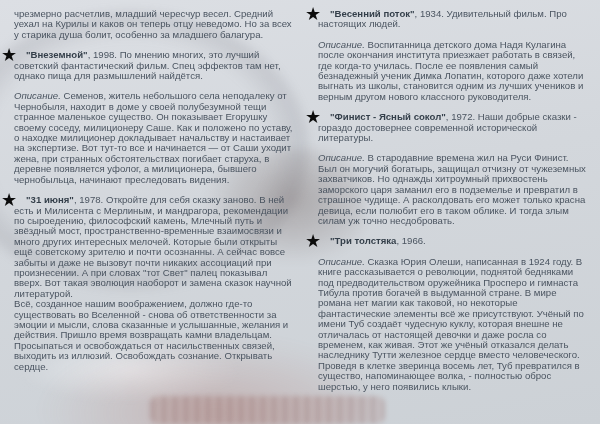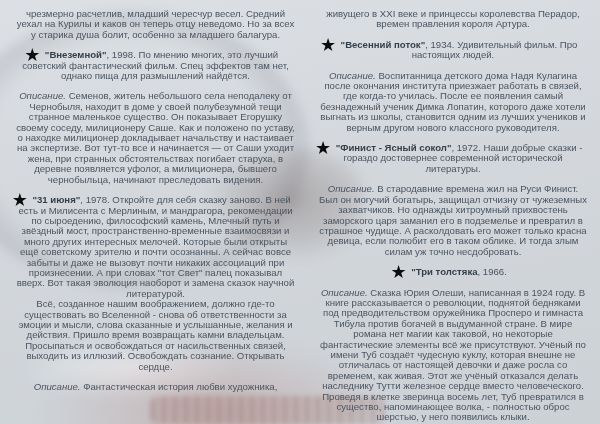--- a/index.html
+++ b/index.html
@@ -42,21 +42,21 @@
   .content {
     position:relative; display:flex; gap:21px;
     padding:9px 12px 0 14px; box-sizing:border-box;
   }
   .col { flex:none; }
   .col-left  { width:283px; }
   .col-right { width:270px; }
 
   p {
     margin:0 0 10px; font-size:9.6px; line-height:10.4px;
-    color:#4a5460; text-align:center;
+    color:#4a5460; text-align:left;
   }
   .entry .title { font-weight:bold; color:#343f4a; }
   .desc .label  { font-style:italic;margin-top:17px; }
   .tight { margin-bottom:0; }
 
   .star {
     display:inline-block; width:25px; margin-left:-13px;
     font-size:18px; line-height:6px; vertical-align:-3px;
     color:#0c0c0c;
   }
@@ -84,27 +84,23 @@
       <p class="desc">
         <span class="label">Описание.</span><span> Семенов, житель небольшого села неподалеку от Чернобыля, находит в доме у своей полубезумной тещи странное маленькое существо. Он показывает Егорушку своему соседу, милиционеру Саше. Как и положено по уставу, о находке милиционер докладывает начальству и настаивает на экспертизе. Вот тут-то все и начинается — от Саши уходит жена, при странных обстоятельствах погибает старуха, в деревне появляется уфолог, а милиционера, бывшего чернобыльца, начинают преследовать видения.</span>
       </p>
 
       <p class="entry tight">
         <span class="star">★</span><span class="title">"31 июня"</span><span>, 1978. Откройте для себя сказку заново. В ней есть и Милисента с Мерлиным, и мандрагора, рекомендации по сыроедению, философский камень, Млечный путь и звёздный мост, пространственно-временные взаимосвязи и много других интересных мелочей. Которые были открыты ещё советскому зрителю и почти осознанны. А сейчас вовсе забыты и даже не вызовут почти никаких ассоциаций при произнесении. А при словах "тот Свет" палец показывал вверх. Вот такая эволюция наоборот и замена сказок научной литературой.</span>
       </p>
 
       <p class="body">Всё, созданное нашим воображением, должно где-то существовать во Вселенной - снова об ответственности за эмоции и мысли, слова сказанные и услышанные, желания и действия. Пришло время возвращать камни владельцам. Просыпаться и освобождаться от насильственных связей, выходить из иллюзий. Освобождать сознание. Открывать сердце.</p>
 
-      <p class="desc">
-        <span class="label">Описание.</span><span> Фантастическая история любви художника,</span>
-      </p>
     </div>
 
     <div class="col col-right">
-      <p class="body">живущего в XXI веке и принцессы королевства Перадор, времен правления короля Артура.</p>
 
       <p class="entry">
         <span class="star">★</span><span class="title">"Весенний поток"</span><span>, 1934. Удивительный фильм. Про настоящих людей.</span>
       </p>
 
       <p class="desc">
         <span class="label">Описание.</span><span> Воспитанница детского дома Надя Кулагина после окончания института приезжает работать в связей, где когда-то училась. После ее появления самый безнадежный ученик Димка Лопатин, которого даже хотели выгнать из школы, становится одним из лучших учеников и верным другом нового классного руководителя.</span>
       </p>
 
       <p class="entry">

